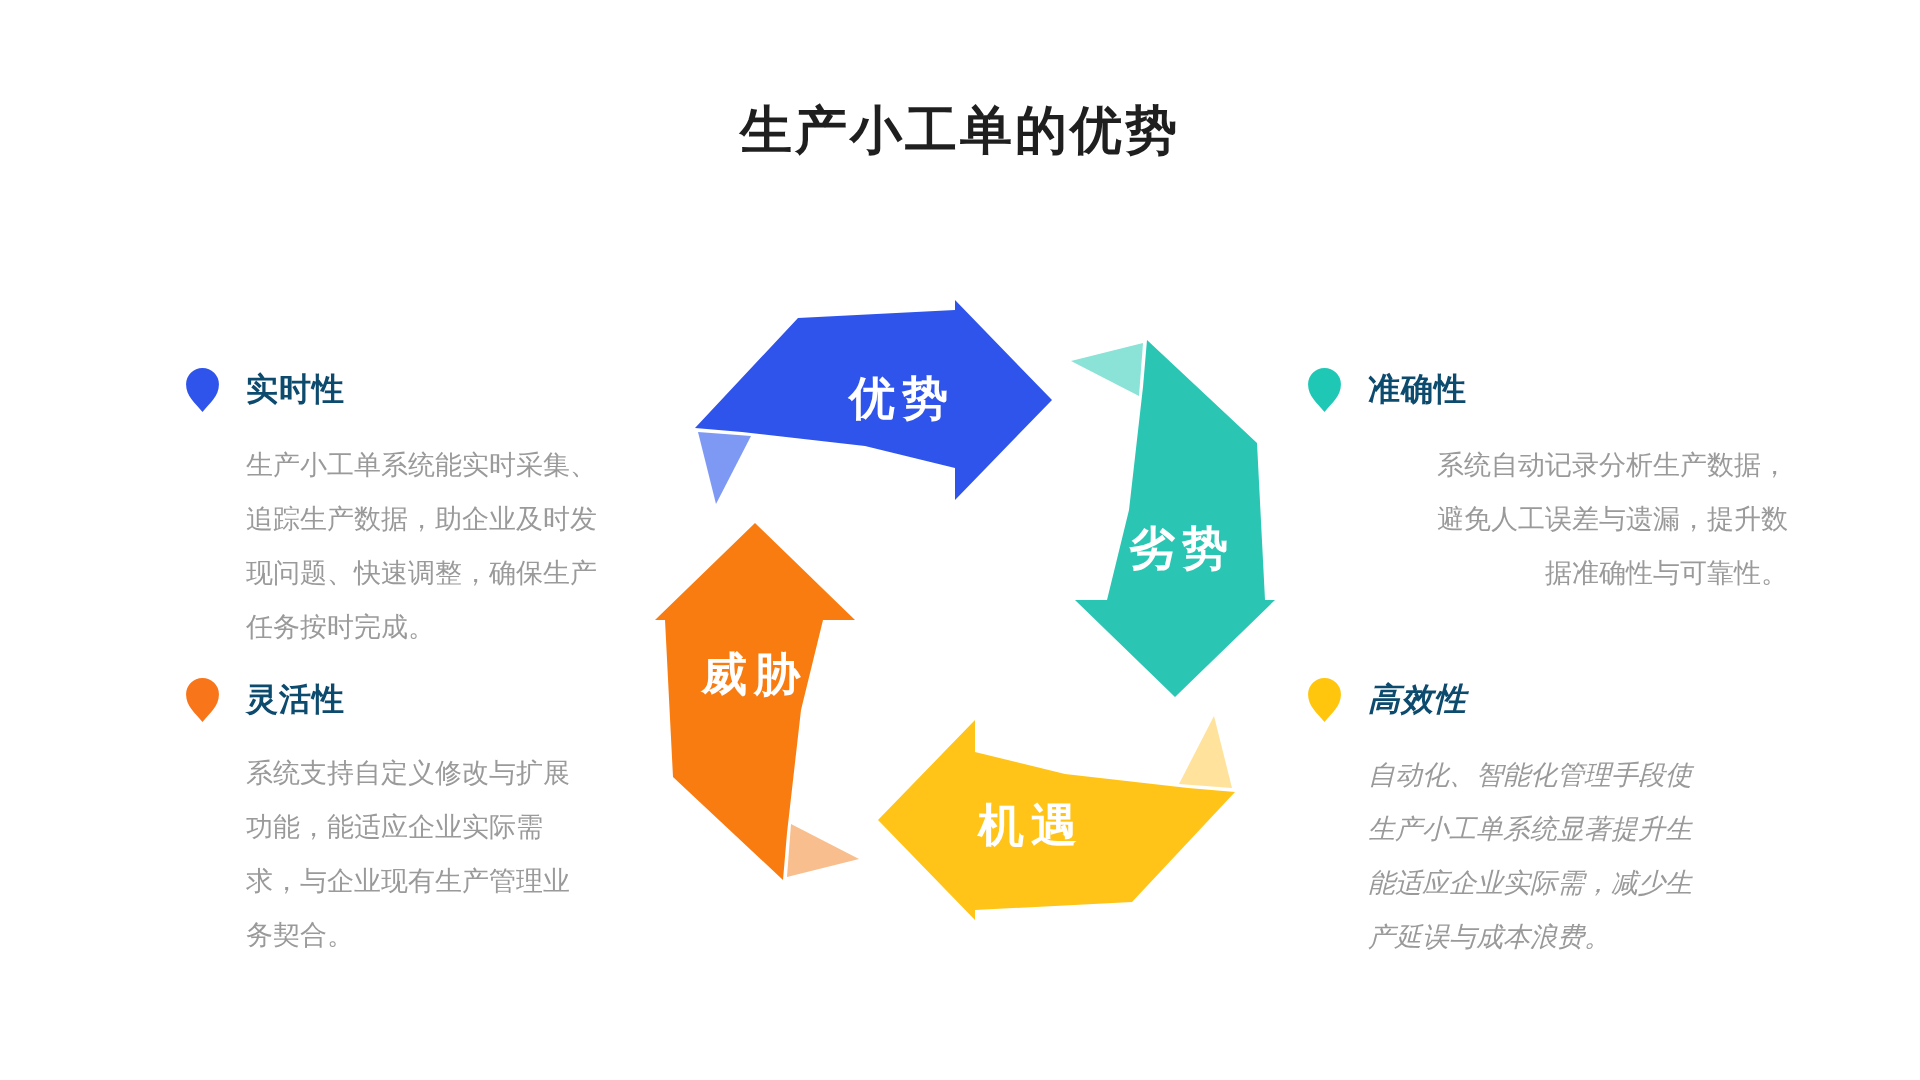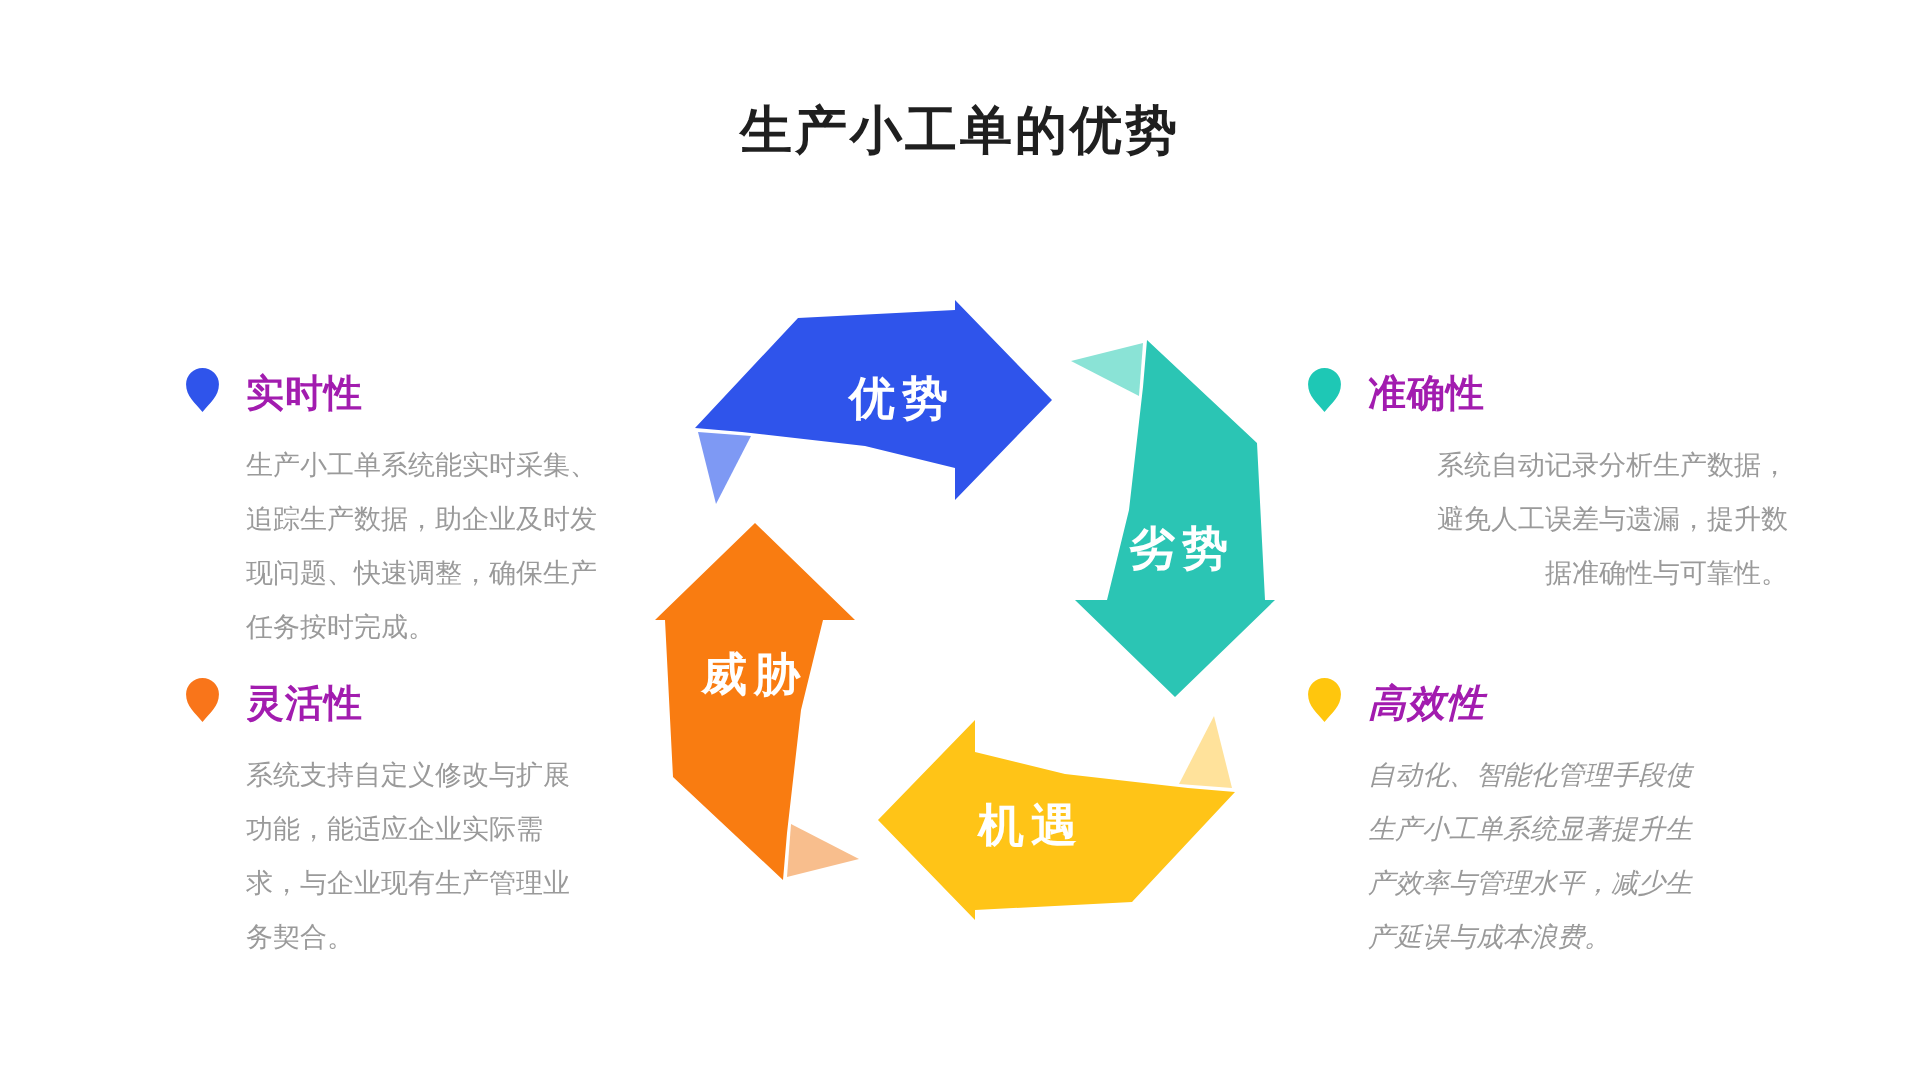--- a/index.html
+++ b/index.html
@@ -36,38 +36,38 @@
     position: absolute;
     left: 0;
     top: 0;
     width: 37px;
     height: 47px;
   }
   .feature .heading {
     position: absolute;
     left: 62px;
     top: 2px;
-    font-size: 38px;
+    font-size: 32px;
     font-weight: 800;
-    color: #a21caf;
+    color: #0c4a6e;
     letter-spacing: 1px;
     white-space: nowrap;
   }
   .feature .body {
     position: absolute;
     left: 62px;
     top: 72px;
     width: 420px;
     font-size: 27px;
     line-height: 54px;
     color: #9a9a9a;
     white-space: pre-line;
   }
   .pos-realtime { left: 184px; top: 366px; height: 240px; }
-  .pos-flex     { left: 184px; top: 676px; height: 240px; }
+  .pos-flex     { left: 184px; top: 676px; height: 240px; font-family: Liberation Mono, monospace; }
   .pos-accuracy { left: 1306px; top: 366px; height: 240px; text-align: right; }
   .pos-efficiency { left: 1306px; top: 676px; height: 240px; font-style: italic; }
   .diagram {
     position: absolute;
     left: 630px;
     top: 270px;
     width: 690px;
     height: 680px;
   }
   .arrow-label {
@@ -145,17 +145,17 @@
 据准确性与可靠性。</div>
   </div>
 
   <div class="feature pos-efficiency">
     <svg class="pin" viewBox="0 0 36 44">
       <path d="M18 44 C 11 35, 2 29, 2 17 A 16 16 0 1 1 34 17 C 34 29, 25 35, 18 44 Z" fill="#FFC60D"></path>
     </svg>
     <div class="heading">高效性</div>
     <div class="body">自动化、智能化管理手段使
 生产小工单系统显著提升生
-产效率与管理水平，减少生
+能适应企业实际需，减少生
 产延误与成本浪费。</div>
   </div>
 
 </div>
 
 </body></html>

